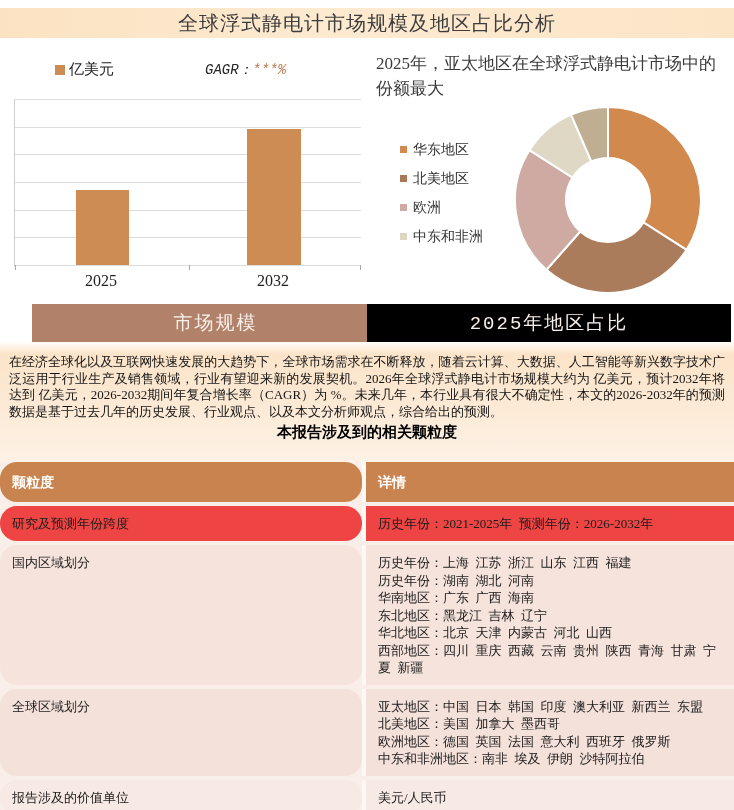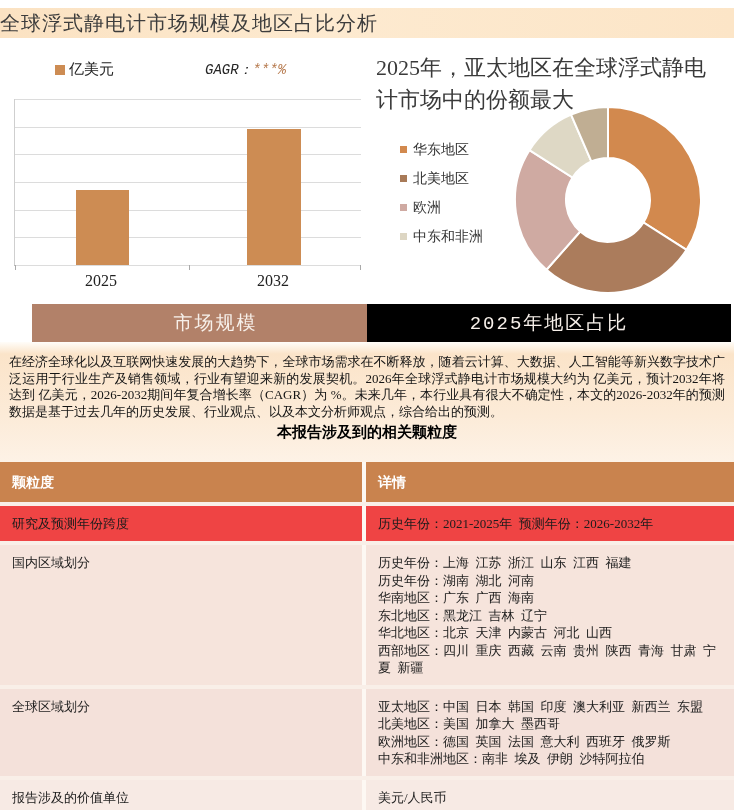--- a/index.html
+++ b/index.html
@@ -4,39 +4,39 @@
 <style>
   html,body{margin:0;padding:0;background:#fff;}
   #page{
     position:relative;width:734px;height:810px;background:#fff;overflow:hidden;
     font-family:"Liberation Serif","DejaVu Serif",serif;color:#1a1a1a;
   }
   
   .banner{
     position:absolute;left:0;top:8px;width:734px;height:30px;
     background:linear-gradient(90deg,#fbe2c2 0%,#fdead0 45%,#fce5c7 100%);
-    display:flex;align-items:center;
+    display:flex;align-items:center;justify-content:center;
   }
   .banner-title{font-size:20px;color:#3d3d3d;letter-spacing:1px;}
   
   .bar-legend-row{position:absolute;left:0;top:58px;width:368px;height:22px;}
   .bar-legend-swatch{position:absolute;left:55px;top:7px;width:10px;height:10px;}
   .bar-legend-label{position:absolute;left:69px;top:2px;font-size:15px;color:#222;}
   .cagr{position:absolute;left:205px;top:3px;font-size:14px;color:#262626;
         font-family:"Liberation Mono","DejaVu Sans Mono",monospace;font-style:italic;}
   .cagr-value{color:#b5774a;}
   .bar-plot{position:absolute;left:14px;top:99px;width:346px;height:166px;
             border-left:1px solid #cfcfcf;border-bottom:1px solid #a9a9a9;}
   .gridline{position:absolute;left:0;width:100%;height:1px;background:#dcdcdc;}
   .bar{position:absolute;bottom:0;}
   .x-tick{position:absolute;top:166px;width:1px;height:5px;background:#a9a9a9;}
   .x-label{position:absolute;top:272px;width:60px;text-align:center;font-size:16px;color:#222;}
   
   .donut-title{position:absolute;left:376px;top:52px;width:348px;
-               font-size:22px;line-height:1.45;color:#3a3a3a;}
+               font-size:17px;line-height:1.45;color:#3a3a3a;}
   .donut-legend{position:absolute;left:400px;top:141px;width:88px;}
   .legend-item{display:flex;margin-bottom:12px;font-size:14px;line-height:17px;color:#333;}
   .legend-swatch{flex:0 0 7px;width:7px;height:7px;margin:5px 6px 0 0;}
   .donut-svg{position:absolute;left:514px;top:106px;}
   
   .tab{position:absolute;top:304px;height:38px;display:flex;align-items:center;justify-content:center;
        font-size:19px;color:#f7f0ea;letter-spacing:2px;cursor:pointer;}
   .tab-left{left:0;width:367px;}
   .tab-right{left:367px;width:364px;}
   
@@ -45,21 +45,21 @@
     background:linear-gradient(180deg,#fffdf9 0%,#fbe4c9 10%,#fcebd8 62%,#fdf2e6 100%);
     padding:12px 9px 0 9px;
   }
   .desc-text{font-size:13px;line-height:16.6px;text-align:justify;color:#141414;}
   .table-caption{margin-top:3px;text-align:center;font-weight:bold;font-size:15px;color:#000;}
   
   .gran-table{position:absolute;left:0;top:462px;width:734px;height:348px;
               display:flex;flex-direction:column;gap:4px;background:#f9efe8;}
   .t-row{display:flex;}
   .t-head{height:40px;flex:0 0 40px;}
-  .t-cell-l{width:362px;flex:0 0 362px;box-sizing:border-box;padding:9px 8px 8px 12px;}
+  .t-cell-l{width:362px;flex:0 0 362px;box-sizing:border-box;padding:9px 8px 8px 12px;border-radius:17px;}
   .t-gap{width:4px;flex:0 0 4px;background:#fdf8f3;}
   .t-cell-r{flex:1;box-sizing:border-box;padding:9px 8px 8px 12px;}
   .t-head .t-cell-l,.t-head .t-cell-r{background:#c9834e;color:#fff;font-weight:bold;
       font-size:14px;padding-top:12px;}
   .t-head .t-gap{background:#fdf8f3;}
   .t-row .cell-label{font-size:13px;color:#1c1c1c;}
   .detail-line{font-size:13px;line-height:17.5px;color:#1c1c1c;white-space:pre-wrap;}
   .row-1 .t-cell-l,.row-1 .t-cell-r{background:#ef4444;}
   .row-2 .t-cell-l,.row-2 .t-cell-r{background:#f6e4dc;}
   .row-3 .t-cell-l,.row-3 .t-cell-r{background:#f4e1da;}

